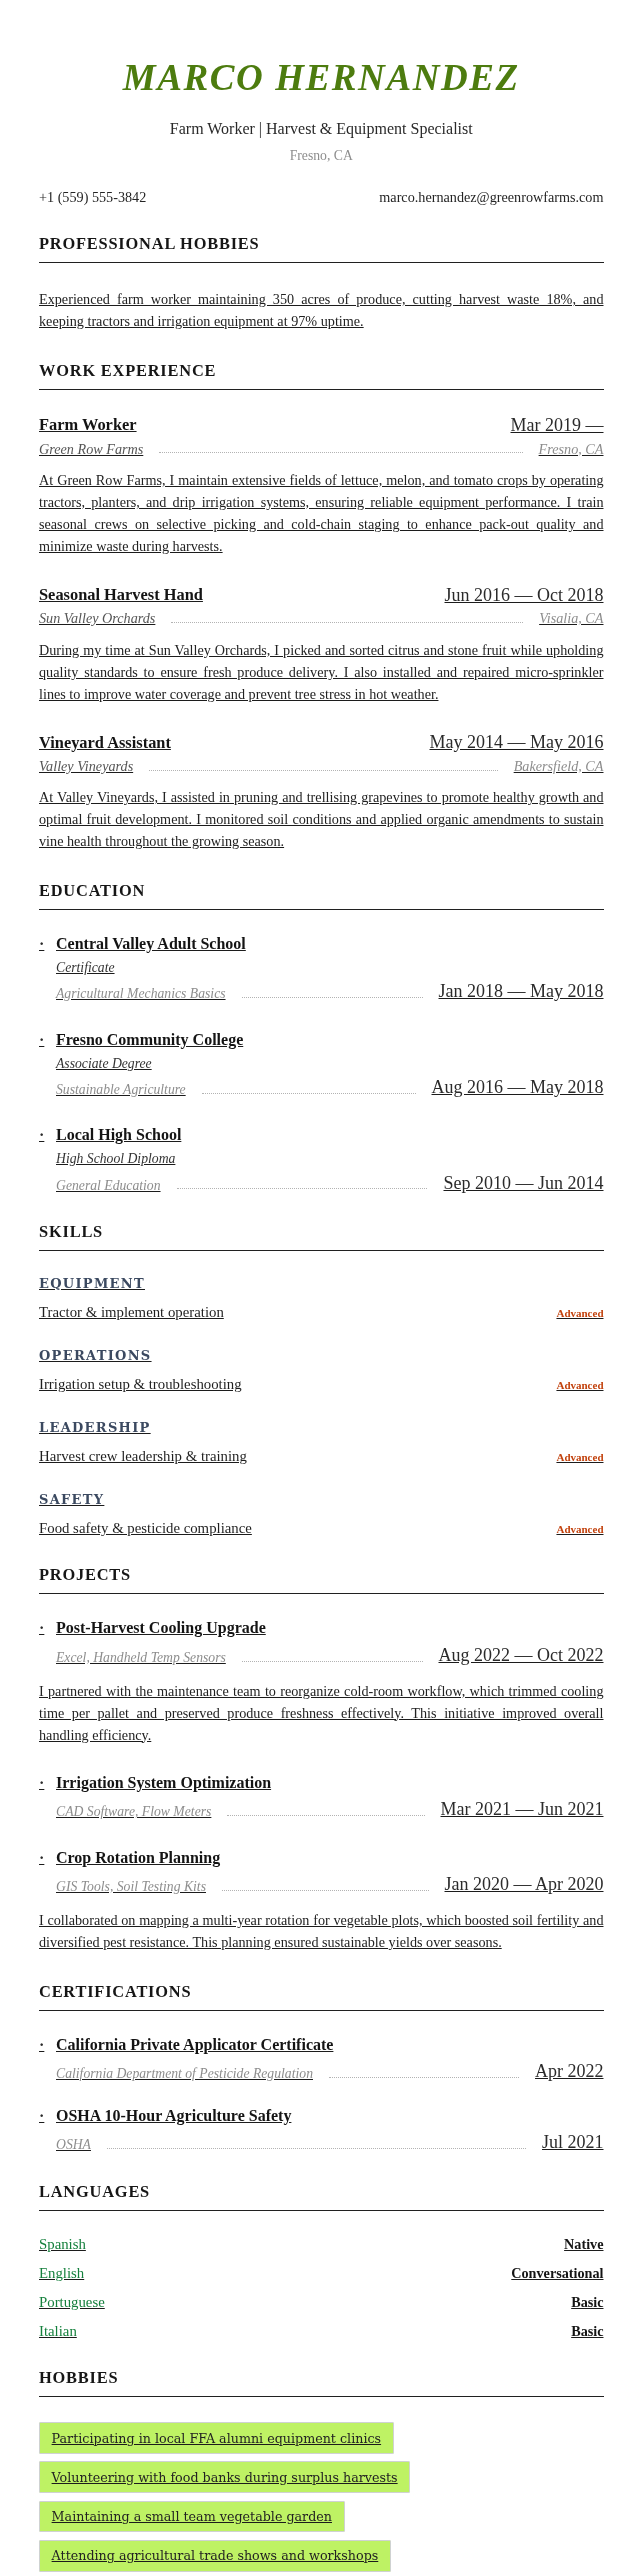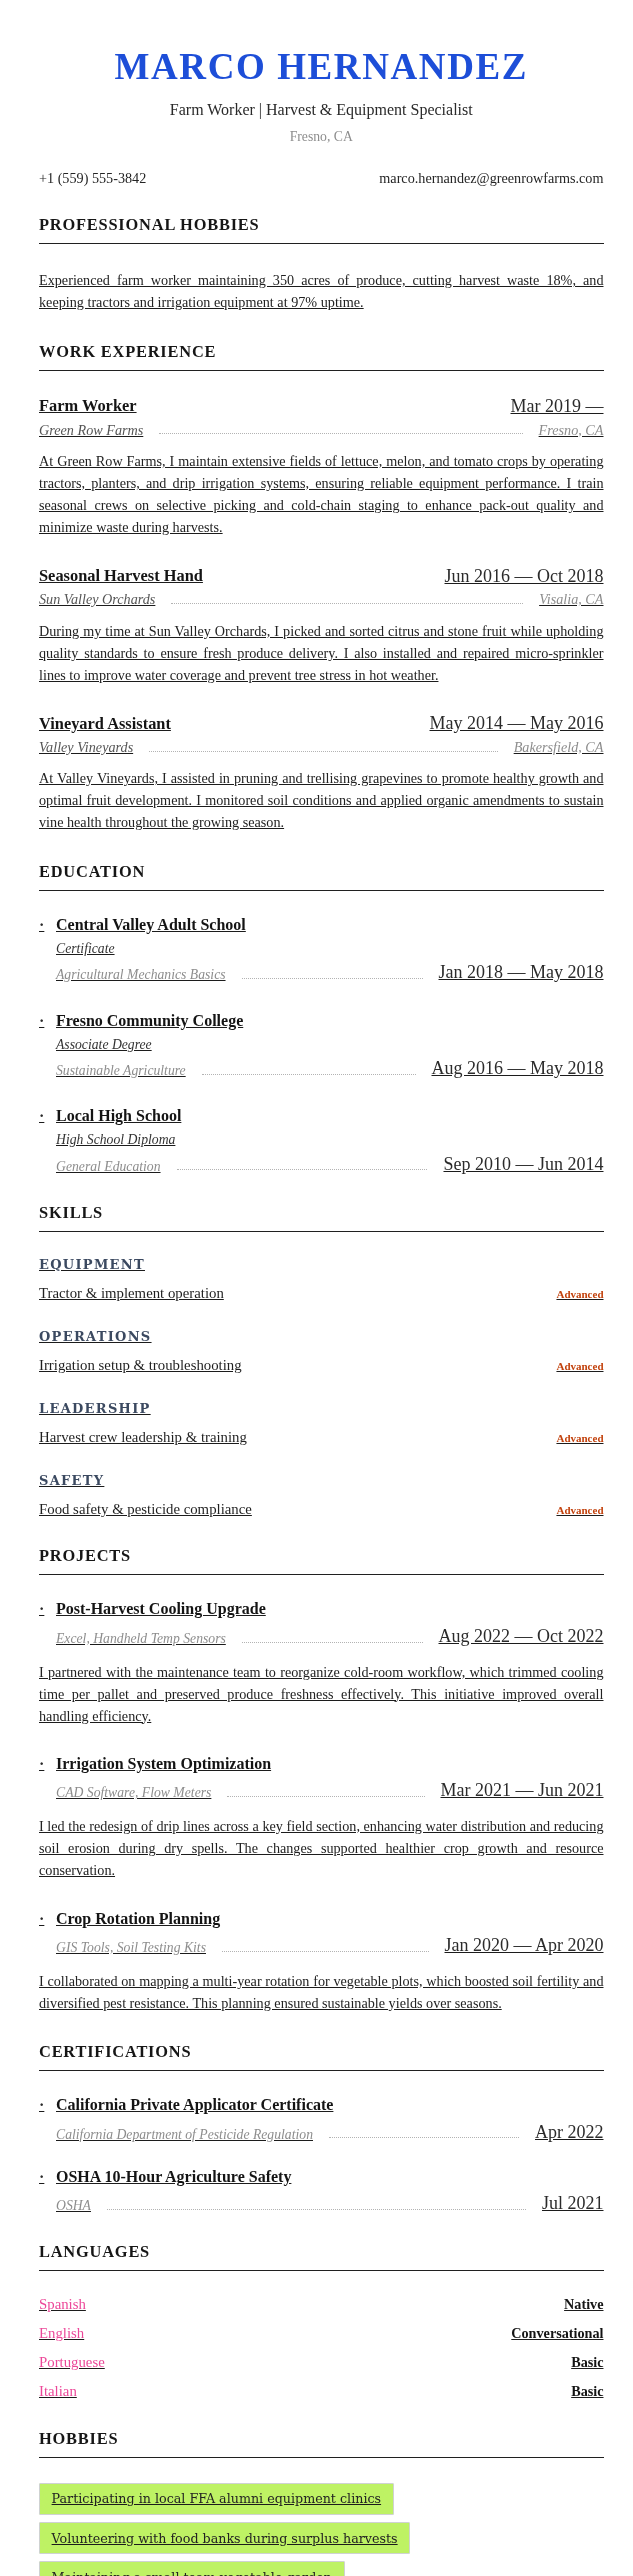--- a/index.html
+++ b/index.html
@@ -16,28 +16,29 @@
     padding: 28.5px 29.5px 79px 39px;
     background: #ffffff;
   }
 
   
   .hdr { text-align: center; }
   .hdr-name {
     font-size: 37px;
     font-weight: 700;
     letter-spacing: 1.6px;
-    color: #1d4ed8;
+    color: #4d7c0f;
     line-height: 1.05;
-    margin-top: 19px;
+    margin-top: 30px;
+    font-style: italic;
   }
   .hdr-sub {
     font-size: 16px;
     color: #2a2a2a;
-    margin-top: 15px;
+    margin-top: 23px;
   }
   .hdr-loc {
     font-size: 13.7px;
     color: #8d8d8d;
     margin-top: 9.5px;
   }
   .contact-row {
     display: flex;
     justify-content: space-between;
     align-items: baseline;
@@ -129,21 +130,21 @@
   .skill-name { font-size: 14.8px; color: #1f1f1f; }
   .skill-level { font-size: 11px; font-weight: 700; color: #c2410c; }
 
   
   .lang-row {
     display: flex;
     justify-content: space-between;
     align-items: baseline;
   }
   .lang-row + .lang-row { margin-top: 12px; }
-  .lang-name { font-size: 14.8px; color: #ec4899; }
+  .lang-name { font-size: 14.8px; color: #15803d; }
   .lang-level { font-size: 14.2px; font-weight: 700; color: #141414; }
 
   
   .hobby-chip {
     display: table;
     background: #bef264;
     border: 0.5px solid #cfd2d2;
     border-radius: 1.1px;
     padding: 7.4px 11.6px;
     margin-bottom: 7.4px;
@@ -325,21 +326,20 @@
       <div class="bullet-item">
         <div class="bullet-head">
           <span class="bullet">·</span>
           <span class="bullet-name">Irrigation System Optimization</span>
         </div>
         <div class="row sub-row" style="margin-top:7.4px">
           <span class="muted-it">CAD Software, Flow Meters</span>
           <span class="leader"></span>
           <span class="dates">Mar 2021 — Jun 2021</span>
         </div>
-        <p class="para">I led the redesign of drip lines across a key field section, enhancing water distribution and reducing soil erosion during dry spells. The changes supported healthier crop growth and resource conservation.</p>
       </div>
 
       <div class="bullet-item">
         <div class="bullet-head">
           <span class="bullet">·</span>
           <span class="bullet-name">Crop Rotation Planning</span>
         </div>
         <div class="row sub-row" style="margin-top:7.4px">
           <span class="muted-it">GIS Tools, Soil Testing Kits</span>
           <span class="leader"></span>

